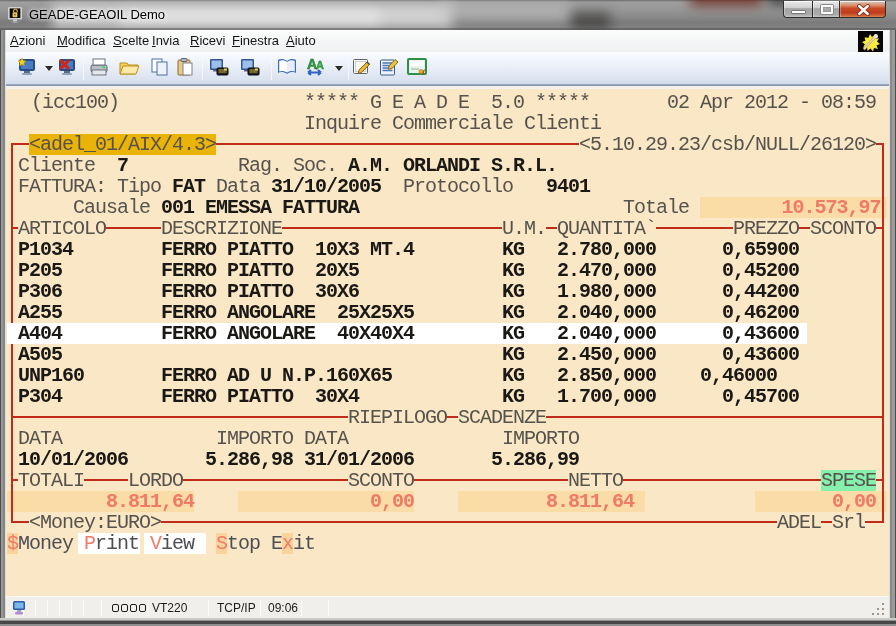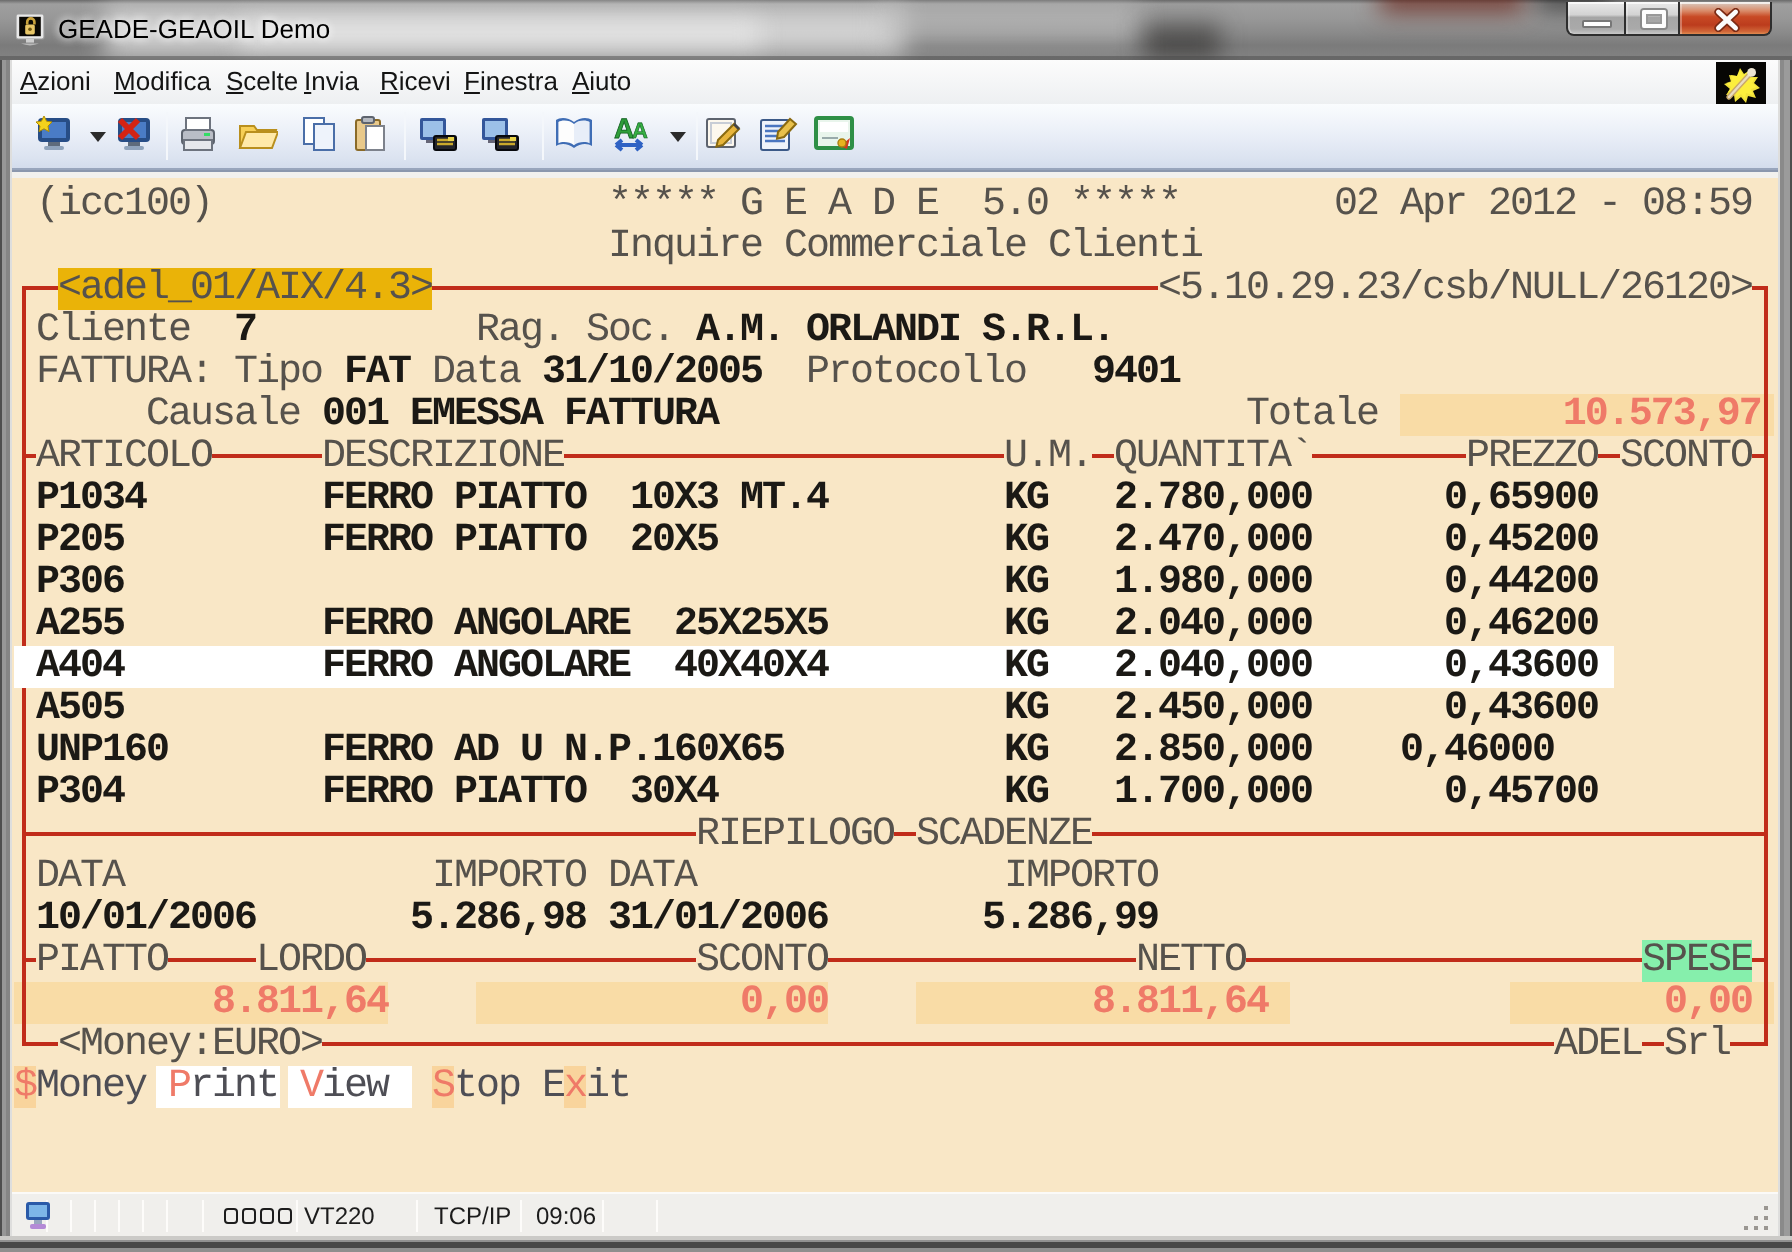--- a/index.html
+++ b/index.html
@@ -197,21 +197,21 @@
 <div class="band" style="left:216px;top:533px;width:11px;background:#f9d49c"></div>
 <div class="band" style="left:282px;top:533px;width:11px;background:#f9d49c"></div>
 <div class="hline" style="left:11px;top:143px;width:873px"></div>
 <div class="hline" style="left:11px;top:227px;width:873px"></div>
 <div class="hline" style="left:11px;top:416px;width:873px"></div>
 <div class="hline" style="left:11px;top:479px;width:873px"></div>
 <div class="hline" style="left:11px;top:521px;width:873px"></div>
 <div class="vline" style="left:11px;top:143px;height:378px"></div>
 <div class="vline" style="left:882px;top:143px;height:378px"></div>
 <div class="band" style="left:7px;top:323px;width:800px;background:#ffffff"></div>
-<span class="t g" style="left:18.0px;top:92px">(icc100)</span>
+<span class="t g" style="left:31px;top:92px">(icc100)</span>
 <span class="t g" style="left:304.0px;top:92px">***** G E A D E  5.0 *****</span>
 <span class="t g" style="left:667.0px;top:92px">02 Apr 2012 - 08:59</span>
 <span class="t g" style="left:304.0px;top:113px">Inquire Commerciale Clienti</span>
 <span class="t g" style="left:29.0px;top:134px;background:#eab308">&lt;adel_01/AIX/4.3&gt;</span>
 <span class="t g" style="left:579.0px;top:134px;background:#f9e7c6">&lt;5.10.29.23/csb/NULL/26120&gt;</span>
 <span class="t g" style="left:18.0px;top:155px">Cliente</span>
 <span class="t b" style="left:117.0px;top:155px">7</span>
 <span class="t g" style="left:238.0px;top:155px">Rag. Soc.</span>
 <span class="t b" style="left:348.0px;top:155px">A.M. ORLANDI S.R.L.</span>
 <span class="t g" style="left:18.0px;top:176px">FATTURA:</span>
@@ -236,20 +236,21 @@
 <span class="t b" style="left:161.0px;top:239px">FERRO PIATTO  10X3 MT.4</span>
 <span class="t b" style="left:502.0px;top:239px">KG</span>
 <span class="t b" style="left:557.0px;top:239px">2.780,000</span>
 <span class="t b" style="left:722.0px;top:239px">0,65900</span>
 <span class="t b" style="left:18.0px;top:260px">P205</span>
 <span class="t b" style="left:161.0px;top:260px">FERRO PIATTO  20X5</span>
 <span class="t b" style="left:502.0px;top:260px">KG</span>
 <span class="t b" style="left:557.0px;top:260px">2.470,000</span>
 <span class="t b" style="left:722.0px;top:260px">0,45200</span>
 <span class="t b" style="left:18.0px;top:281px">P306</span>
+<span class="t b" style="left:161.0px;top:281px">FERRO PIATTO  30X6</span>
 <span class="t b" style="left:502.0px;top:281px">KG</span>
 <span class="t b" style="left:557.0px;top:281px">1.980,000</span>
 <span class="t b" style="left:722.0px;top:281px">0,44200</span>
 <span class="t b" style="left:18.0px;top:302px">A255</span>
 <span class="t b" style="left:161.0px;top:302px">FERRO ANGOLARE  25X25X5</span>
 <span class="t b" style="left:502.0px;top:302px">KG</span>
 <span class="t b" style="left:557.0px;top:302px">2.040,000</span>
 <span class="t b" style="left:722.0px;top:302px">0,46200</span>
 <span class="t b" style="left:18.0px;top:323px">A404</span>
 <span class="t b" style="left:161.0px;top:323px">FERRO ANGOLARE  40X40X4</span>
@@ -273,21 +274,21 @@
 <span class="t g" style="left:348.0px;top:407px;background:#f9e7c6">RIEPILOGO</span>
 <span class="t g" style="left:458.0px;top:407px;background:#f9e7c6">SCADENZE</span>
 <span class="t g" style="left:18.0px;top:428px">DATA</span>
 <span class="t g" style="left:216.0px;top:428px">IMPORTO</span>
 <span class="t g" style="left:304.0px;top:428px">DATA</span>
 <span class="t g" style="left:502.0px;top:428px">IMPORTO</span>
 <span class="t b" style="left:18.0px;top:449px">10/01/2006</span>
 <span class="t b" style="left:205.0px;top:449px">5.286,98</span>
 <span class="t b" style="left:304.0px;top:449px">31/01/2006</span>
 <span class="t b" style="left:491.0px;top:449px">5.286,99</span>
-<span class="t g" style="left:18.0px;top:470px;background:#f9e7c6">PIATTO</span>
+<span class="t g" style="left:18.0px;top:470px;background:#f9e7c6">TOTALI</span>
 <span class="t g" style="left:128.0px;top:470px;background:#f9e7c6">LORDO</span>
 <span class="t g" style="left:348.0px;top:470px;background:#f9e7c6">SCONTO</span>
 <span class="t g" style="left:568.0px;top:470px;background:#f9e7c6">NETTO</span>
 <span class="t g" style="left:821.0px;top:470px;background:#86efac">SPESE</span>
 <span class="t r" style="left:106.0px;top:491px">8.811,64</span>
 <span class="t r" style="left:370.0px;top:491px">0,00</span>
 <span class="t r" style="left:546.0px;top:491px">8.811,64</span>
 <span class="t r" style="left:832.0px;top:491px">0,00</span>
 <span class="t g" style="left:29.0px;top:512px;background:#f9e7c6">&lt;Money:EURO&gt;</span>
 <span class="t g" style="left:777.0px;top:512px;background:#f9e7c6">ADEL</span>

